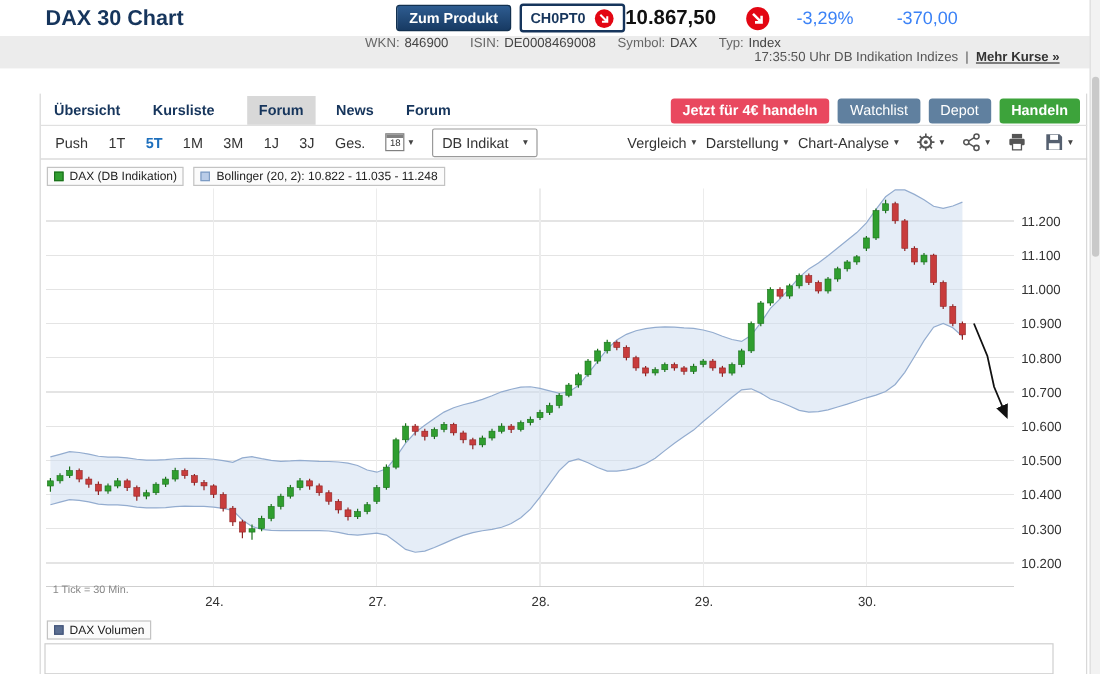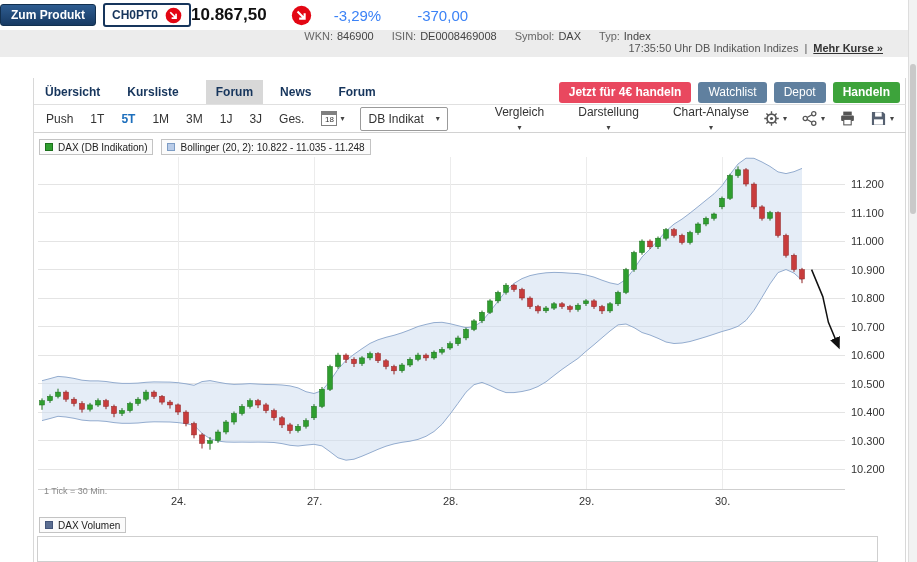--- a/index.html
+++ b/index.html
@@ -42,21 +42,21 @@
   .toolbar{position:absolute;top:104px;left:34px;width:872px;height:29px;border-top:1px solid #e0e0e0;border-bottom:1px solid #d2d2d2;display:flex;align-items:center;box-sizing:border-box;padding:0 12px;font-size:12px;color:#333;}
   .period{margin-right:17px;cursor:pointer;}
   .period.active{color:#1d6fbd;font-weight:bold;}
   .calgrp{display:flex;align-items:center;gap:3px;margin-right:16px;cursor:pointer;}
   .cal{width:16px;height:15px;border:1px solid #808080;background:#fff;display:flex;flex-direction:column;box-sizing:border-box;}
   .cal-top{height:3px;background:#808080;}
   .cal-num{font-size:8px;line-height:10px;text-align:center;color:#333;}
   .caret{font-size:8px;color:#444;}
   .select{display:flex;align-items:center;gap:12px;border:1px solid #9a9a9a;background:#fff;height:22px;padding:0 7px;border-radius:2px;cursor:pointer;}
   .tb-spacer{flex:1;}
-  .menu{display:flex;align-items:center;gap:4px;margin-left:34px;cursor:pointer;white-space:nowrap;flex-direction:column;}
+  .menu{display:flex;align-items:center;gap:4px;margin-left:8px;cursor:pointer;white-space:nowrap;}
   .tico{width:17px;height:17px;display:block;}
   .icogrp{display:flex;align-items:center;gap:3px;margin-left:14px;cursor:pointer;}
 
   
   .legend-row{position:absolute;top:139px;left:39px;display:flex;gap:8px;}
   .chip{display:flex;align-items:center;gap:5px;border:1px solid #c3c3c3;background:#fbfbfb;height:16px;padding:0 5px;font-size:10px;color:#222;box-sizing:border-box;white-space:nowrap;}
   .sw{width:8px;height:8px;box-sizing:border-box;}
   .sw.green{background:#2f9e2f;border:1px solid #1b701b;}
   .sw.blue{background:#b9cce8;border:1px solid #7d9cc4;}
   .sw.vol{background:#5b6e91;border:1px solid #44557a;}
@@ -68,20 +68,21 @@
   
   .scrollbar{position:absolute;top:0;right:0;width:9px;height:562px;background:#f2f2f2;border-left:1px solid #ddd;box-sizing:border-box;}
   .scroll-thumb{position:absolute;top:64px;left:1px;width:6px;height:150px;background:#c9c9c9;border-radius:3px;}
 </style>
 </head>
 <body>
 
 <div class="page">
 
   <div class="topbar">
+    <div class="title">DAX 30 Chart</div>
     <button class="btn-zum">Zum Produkt</button>
     <button class="btn-chopt">
       <span>CH0PT0</span>
       <svg class="icon-red-sm" viewBox="0 0 20 20">
         <circle cx="10" cy="10" r="9.2" fill="#e30613"></circle>
         <path d="M6.2 6.2 L12.8 12.8 M13 7.8 V13 H7.8" stroke="#fff" stroke-width="2" fill="none"></path>
       </svg>
     </button>
     <div class="price">10.867,50</div>
     <svg class="icon-red-lg" viewBox="0 0 20 20">

